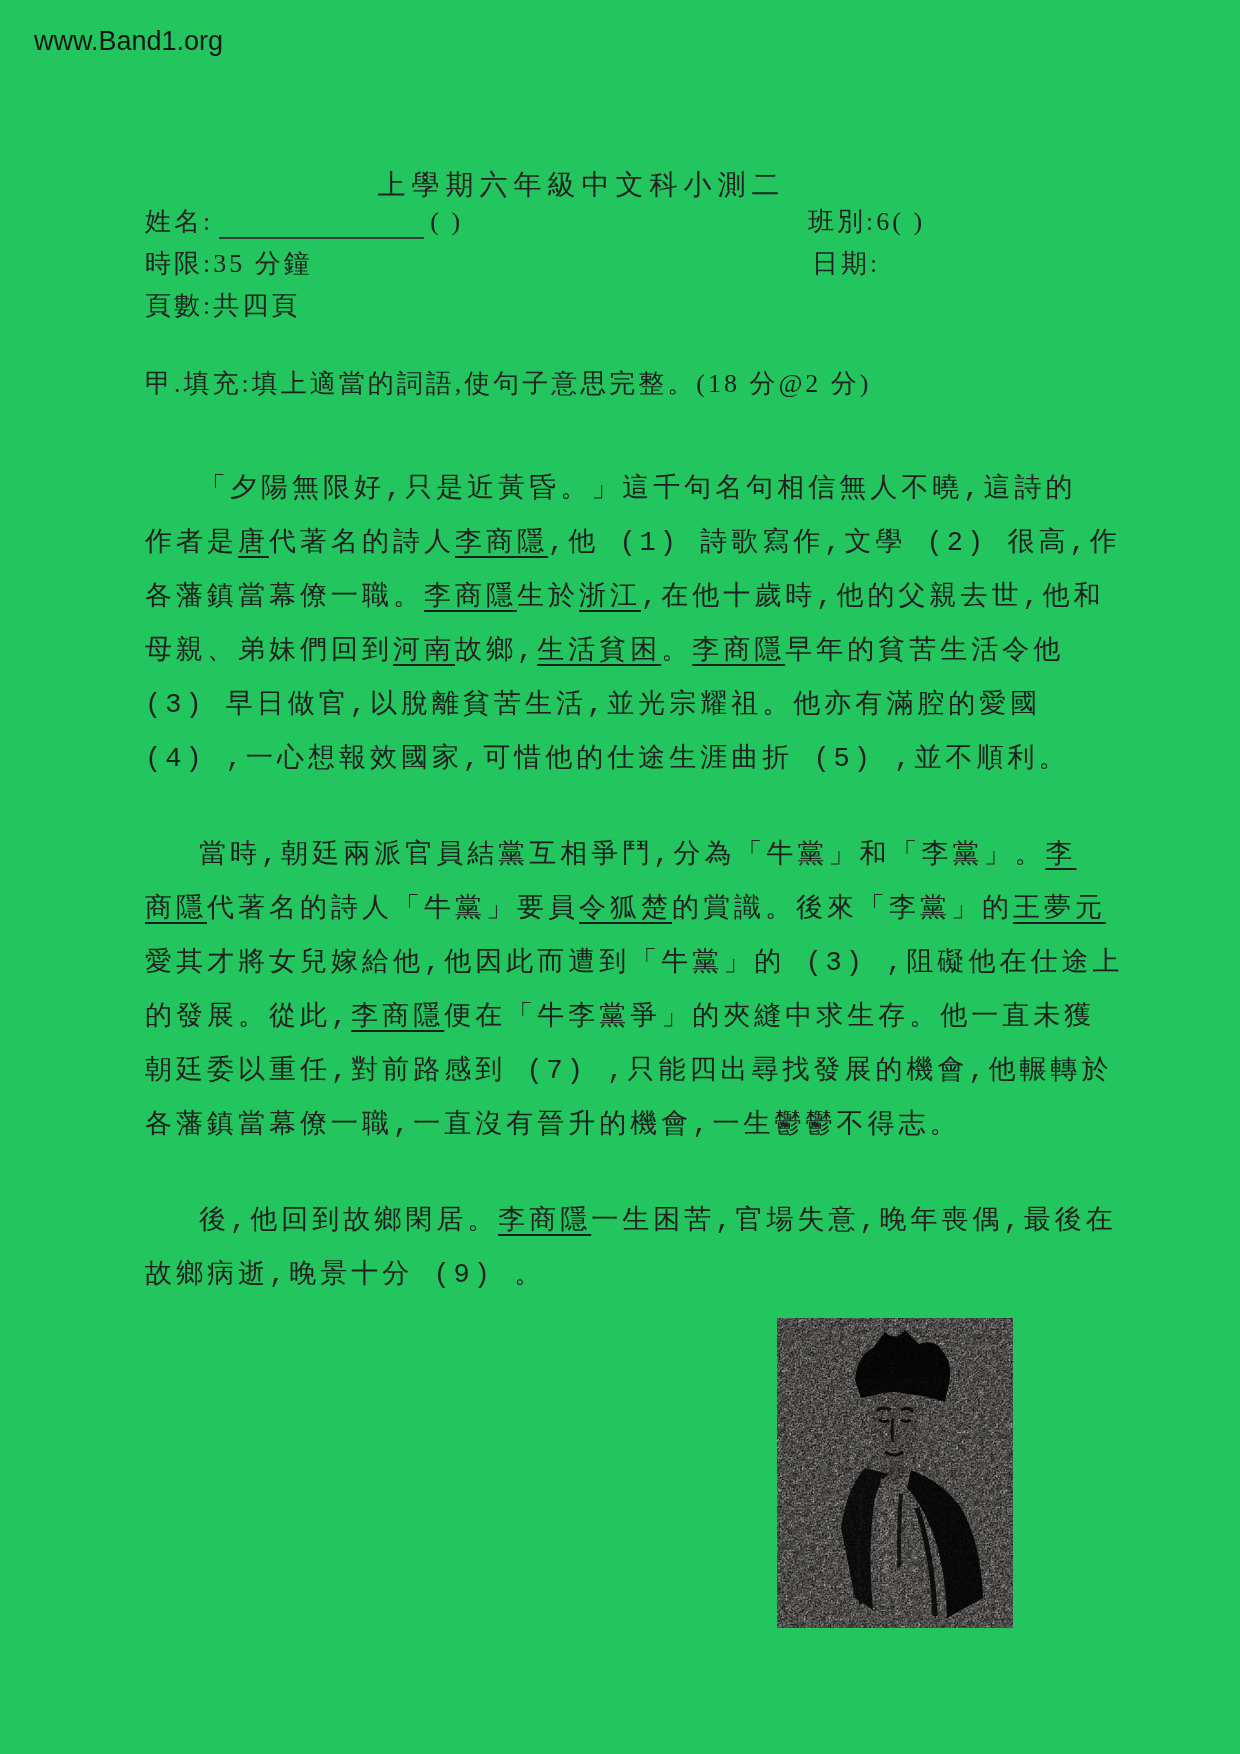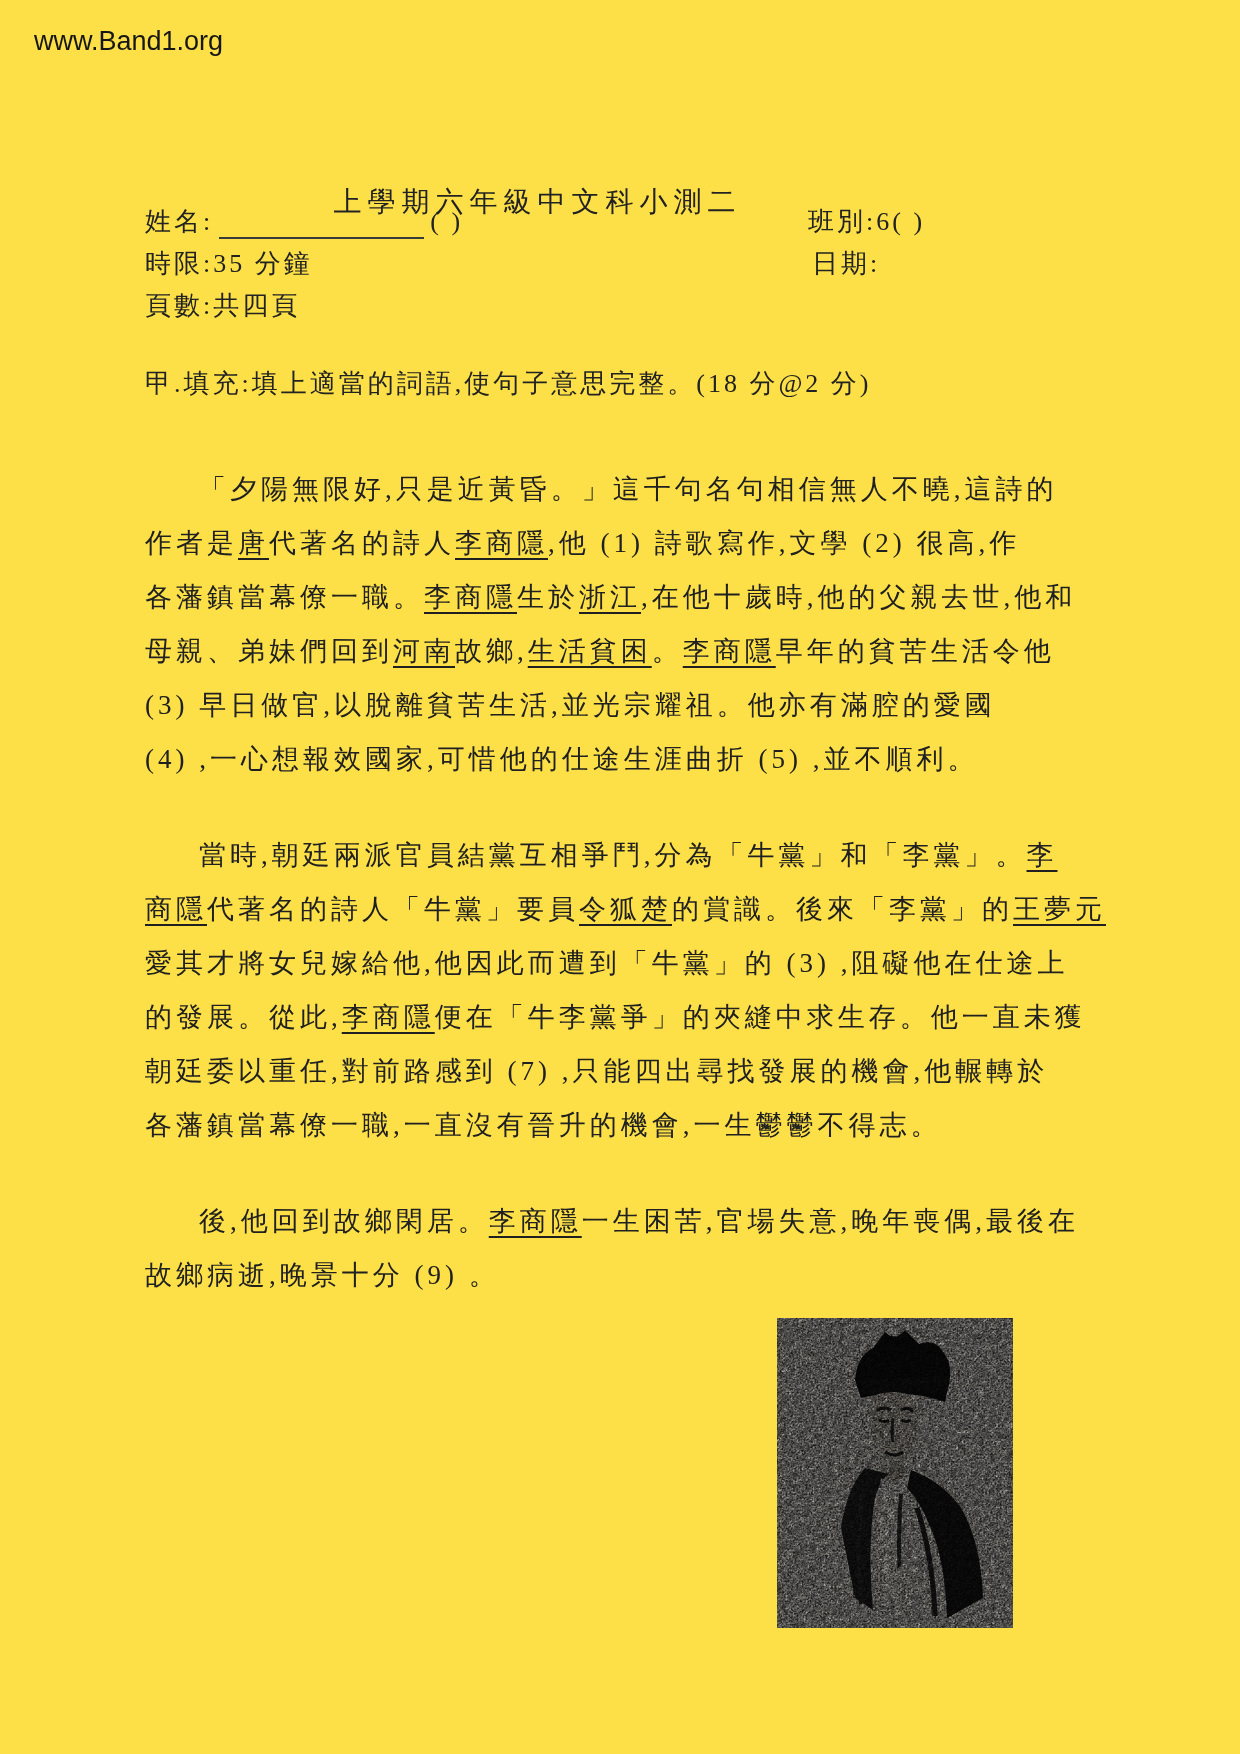--- a/index.html
+++ b/index.html
@@ -1,39 +1,40 @@
 <!DOCTYPE html>
 <html><head>
 <meta charset="utf-8">
 <style>
   html, body { margin: 0; padding: 0; background: #ffffff; }
   .page {
     position: relative;
     width: 1240px;
     height: 1754px;
-    background: #fde047;
+    background: #22c55e;
     color: #1c1c1c;
     font-family: "Liberation Serif", serif;
     overflow: hidden;
   }
   .watermark {
     position: absolute;
     left: 34px; top: 26px;
     font-family: "Liberation Sans", sans-serif;
     font-size: 27px;
     color: #161616;
   }
   .doc-title {
     position: absolute;
-    left: 0; top: 183px;
+    left: 0; top: 166px;
     width: 1075px;
     text-align: center;
     font-size: 28px;
     letter-spacing: 6px;
     color: #222;
+    padding-left: 44px;
   }
   .hdr {
     position: absolute;
     font-size: 26px;
     letter-spacing: 3px;
     color: #222;
     white-space: nowrap;
   }
   .hdr-name   { left: 145px; top: 204px; }
   .hdr-class  { left: 808px; top: 204px; }
@@ -62,20 +63,21 @@
     width: 965px;
     font-size: 27px;
     letter-spacing: 4px;
     color: #202020;
   }
   .para { margin-bottom: 42px; }
   .para .line {
     height: 54px;
     line-height: 54px;
     white-space: nowrap;
+    font-family: Liberation Mono, monospace;
   }
   .para .line:first-child { text-indent: 2em; }
   .u {
     text-decoration: underline;
     text-decoration-thickness: 1.5px;
     text-underline-offset: 6px;
   }
   .portrait {
     position: absolute;
     left: 777px; top: 1318px;

